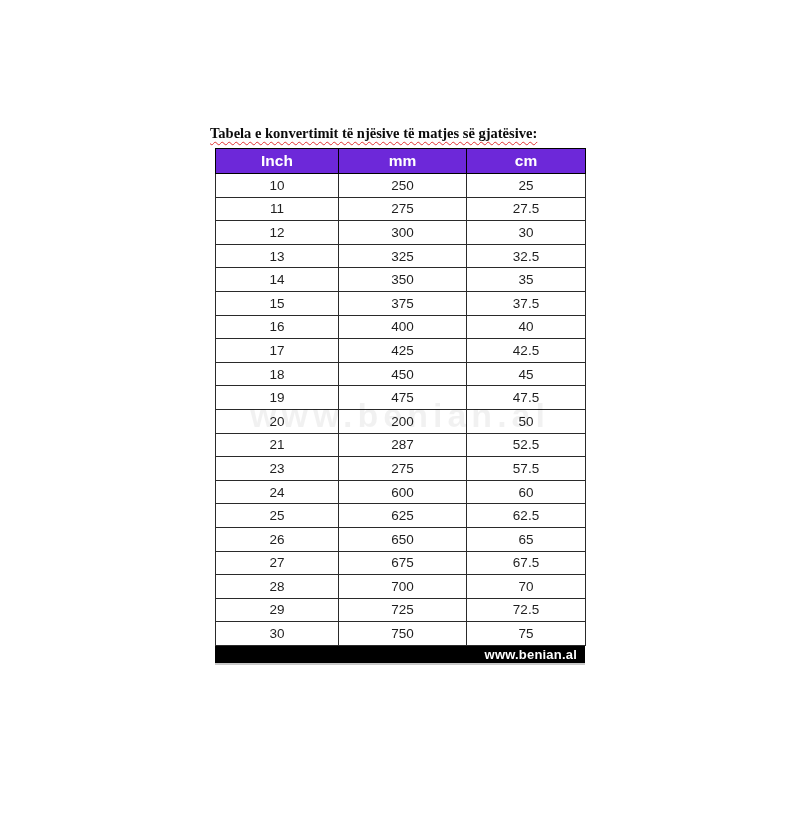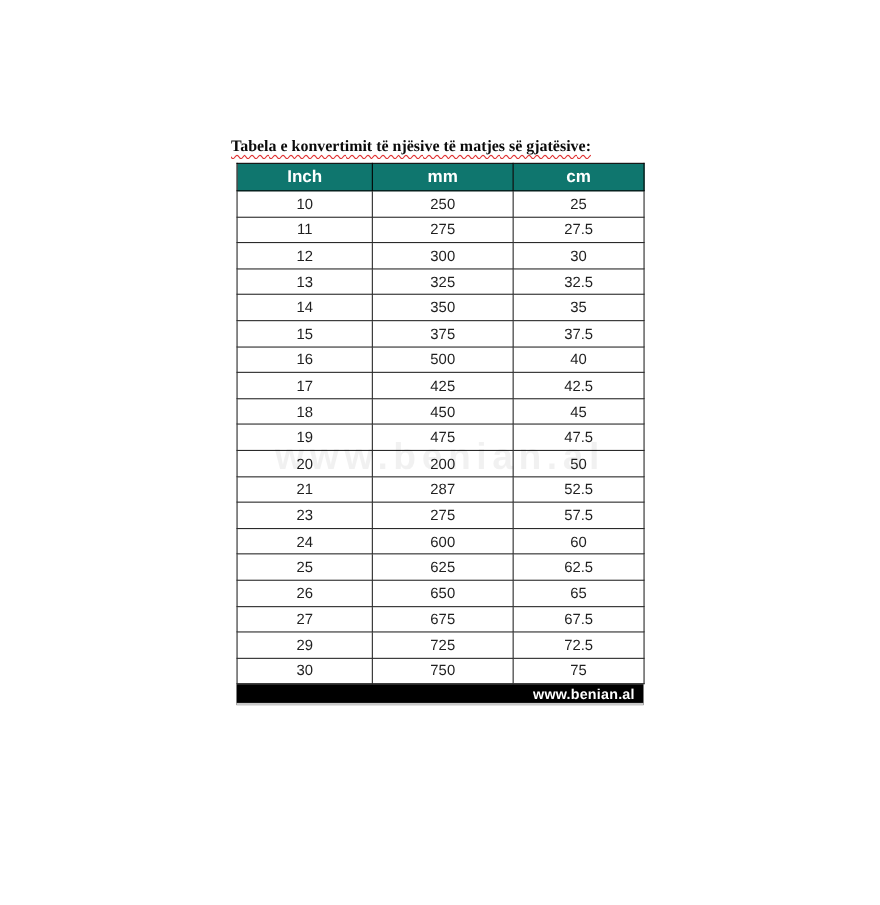--- a/index.html
+++ b/index.html
@@ -41,21 +41,21 @@
   }
   table {
     width: 370px;
     border-collapse: collapse;
     table-layout: fixed;
   }
   col.c1 { width: 123px; }
   col.c2 { width: 128px; }
   col.c3 { width: 119px; }
   thead th {
-    background: #0f766e;
+    background: #6d28d9;
     color: #ffffff;
     font-weight: bold;
     font-size: 15.5px;
     height: 24px;
     padding: 0;
     text-align: center;
     border: 1px solid #000000;
     vertical-align: middle;
   }
   tbody td {
@@ -151,21 +151,21 @@
             <td>350</td>
             <td>35</td>
           </tr>
           <tr>
             <td>15</td>
             <td>375</td>
             <td>37.5</td>
           </tr>
           <tr>
             <td>16</td>
-            <td>500</td>
+            <td>400</td>
             <td>40</td>
           </tr>
           <tr>
             <td>17</td>
             <td>425</td>
             <td>42.5</td>
           </tr>
           <tr>
             <td>18</td>
             <td>450</td>
@@ -205,20 +205,25 @@
             <td>26</td>
             <td>650</td>
             <td>65</td>
           </tr>
           <tr>
             <td>27</td>
             <td>675</td>
             <td>67.5</td>
           </tr>
           <tr>
+            <td>28</td>
+            <td>700</td>
+            <td>70</td>
+          </tr>
+          <tr>
             <td>29</td>
             <td>725</td>
             <td>72.5</td>
           </tr>
           <tr>
             <td>30</td>
             <td>750</td>
             <td>75</td>
           </tr>
         </tbody>

